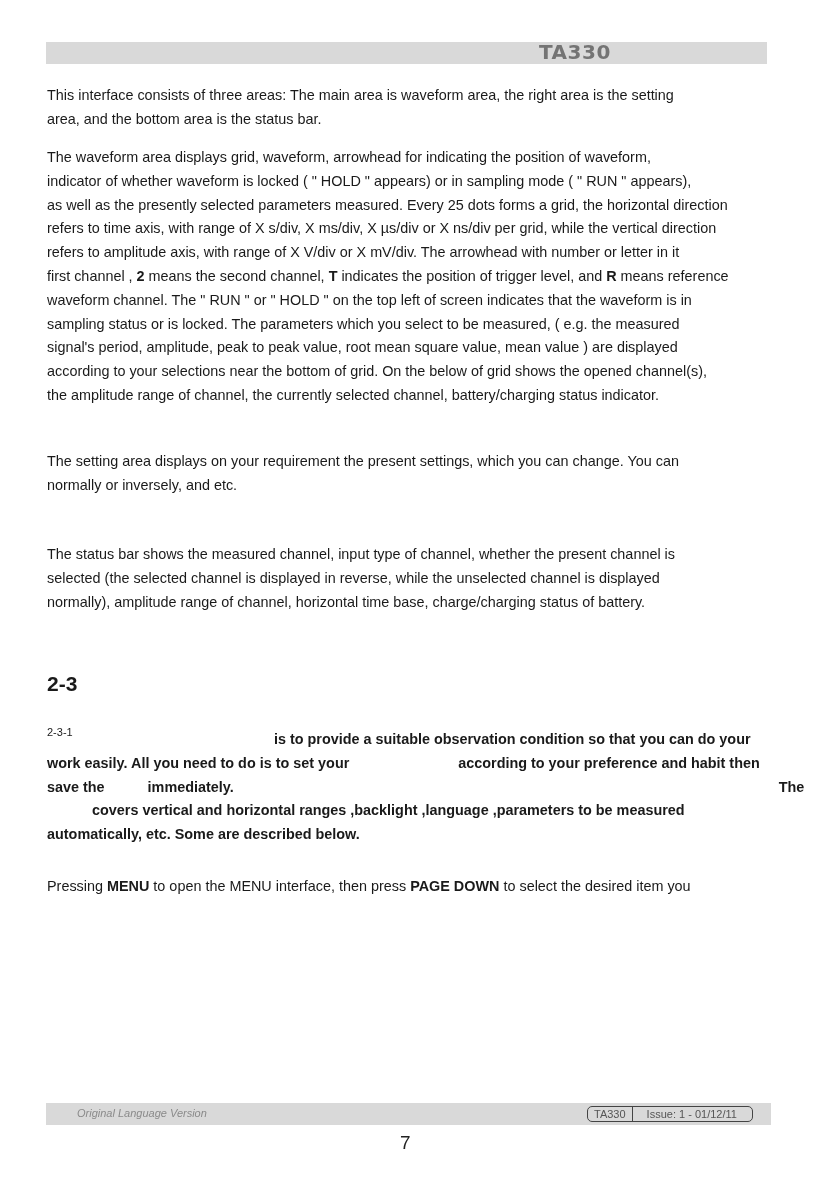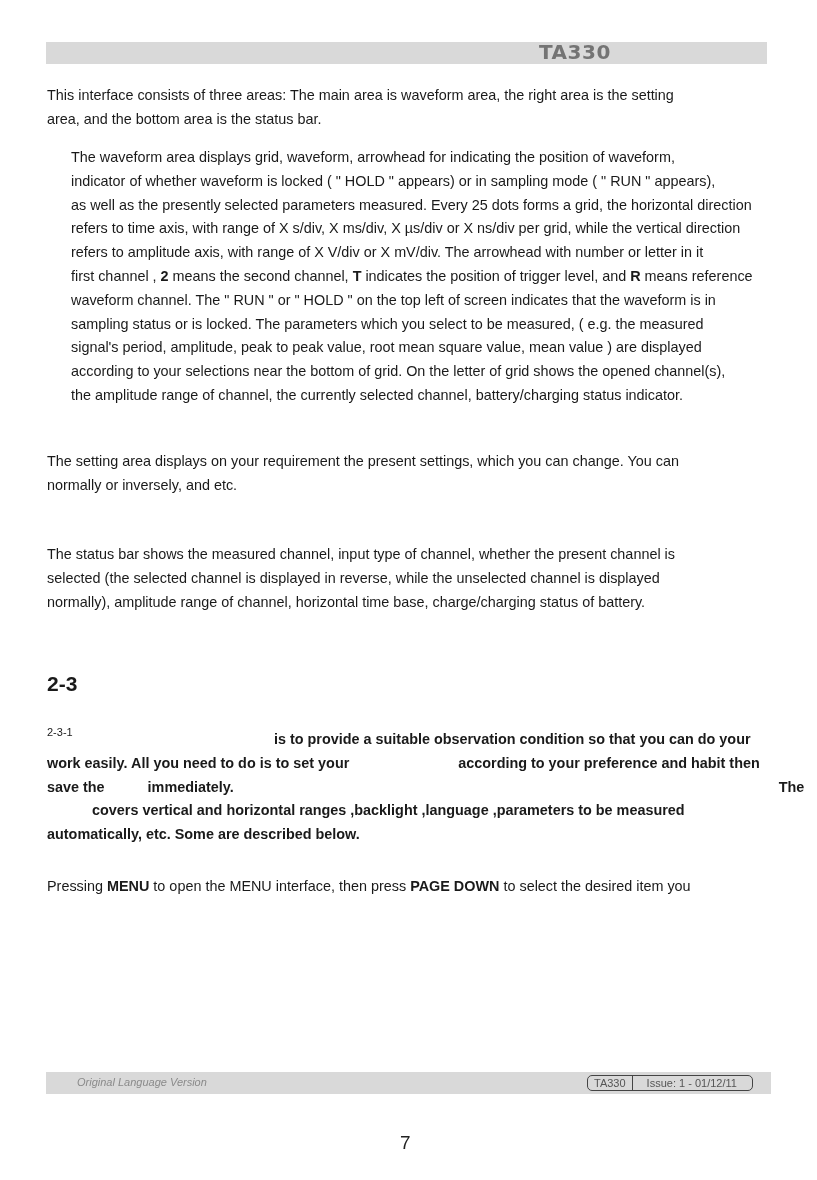--- a/index.html
+++ b/index.html
@@ -6,29 +6,29 @@
     body { width: 817px; height: 1180px; position: relative; overflow: hidden;
            font-family: "Liberation Sans", sans-serif; color: #1a1a1a; }
     .header-bar { position: absolute; left: 46px; top: 42px; width: 721px; height: 22px;
                   background: #d9d9d9; }
     .header-title { position: absolute; left: 493px; top: -2px; font-family: "DejaVu Sans", sans-serif;
                     font-weight: bold; font-size: 20px; color: #747474; letter-spacing: 0.5px; }
     .content { position: absolute; left: 47px; top: 84px; width: 728px; }
     .para { font-size: 14.4px; line-height: 23.8px; margin: 0; white-space: nowrap; }
     .para .line { display: block; }
     .p1 { position: absolute; top: 0; }
-    .p2 { position: absolute; top: 62px; margin-left: 24px; }
+    .p2 { position: absolute; top: 62px; }
     .p3 { position: absolute; top: 366px; }
     .p4 { position: absolute; top: 459px; }
     .h-2-3 { position: absolute; top: 588px; font-size: 21px; font-weight: bold; }
     .h-2-3-1 { position: absolute; top: 642px; font-size: 11px; font-weight: normal; }
     .p5 { position: absolute; top: 644px; font-weight: bold; }
     .p6 { position: absolute; top: 791px; }
     b { font-weight: bold; }
-    .footer-bar { position: absolute; left: 46px; top: 1072px; width: 725px; height: 22px; background: #d9d9d9; }
+    .footer-bar { position: absolute; left: 46px; top: 1103px; width: 725px; height: 22px; background: #d9d9d9; }
     .footer-left { position: absolute; left: 31px; top: 4px; font-size: 11px; font-style: italic; color: #8a8a8a; }
     .footer-badge { position: absolute; left: 541px; top: 3px; height: 14px; width: 164px;
                     border: 1px solid #444; border-radius: 5px; font-size: 11px; color: #555;
                     display: flex; align-items: center; }
     .badge-model { padding: 0 6px 0 6px; border-right: 1px solid #444; height: 100%; display: flex; align-items: center; }
     .badge-issue { padding-left: 4px; margin-left: 10px; }
     .page-number { position: absolute; left: 400px; top: 1132px; font-size: 19px; color: #222; }
   </style>
 </head>
 <body>
@@ -46,21 +46,21 @@
   <p class="para p2">
     <span class="line">The waveform area displays grid, waveform, arrowhead for indicating the position of waveform,</span>
     <span class="line">indicator of whether waveform is locked ( " HOLD " appears) or in sampling mode ( " RUN " appears),</span>
     <span class="line">as well as the presently selected parameters measured. Every 25 dots forms a grid, the horizontal direction</span>
     <span class="line">refers to time axis, with range of X s/div, X ms/div, X µs/div or X ns/div per grid, while the vertical direction</span>
     <span class="line">refers to amplitude axis, with range of X V/div or X mV/div. The arrowhead with number or letter in it</span>
     <span class="line"><span>first channel , </span><b>2</b><span> means the second channel, </span><b>T</b><span> indicates the position of trigger level, and </span><b>R</b><span> means reference</span></span>
     <span class="line">waveform channel.  The " RUN " or " HOLD " on the top left of screen indicates that the waveform is in</span>
     <span class="line">sampling status or is locked. The parameters which you select to be measured, ( e.g.  the measured</span>
     <span class="line">signal's period, amplitude, peak to peak value, root mean square value, mean value ) are displayed</span>
-    <span class="line">according to your selections near the bottom of grid. On the letter of grid shows the opened channel(s),</span>
+    <span class="line">according to your selections near the bottom of grid. On the below of grid shows the opened channel(s),</span>
     <span class="line">the amplitude range of channel, the currently selected channel, battery/charging status indicator.</span>
   </p>
 
   <p class="para p3">
     <span class="line">The setting area displays on your requirement the present settings, which you can change. You can</span>
     <span class="line">normally or inversely, and etc.</span>
   </p>
 
   <p class="para p4">
     <span class="line">The status bar shows the measured channel, input type of channel, whether the present channel is</span>

